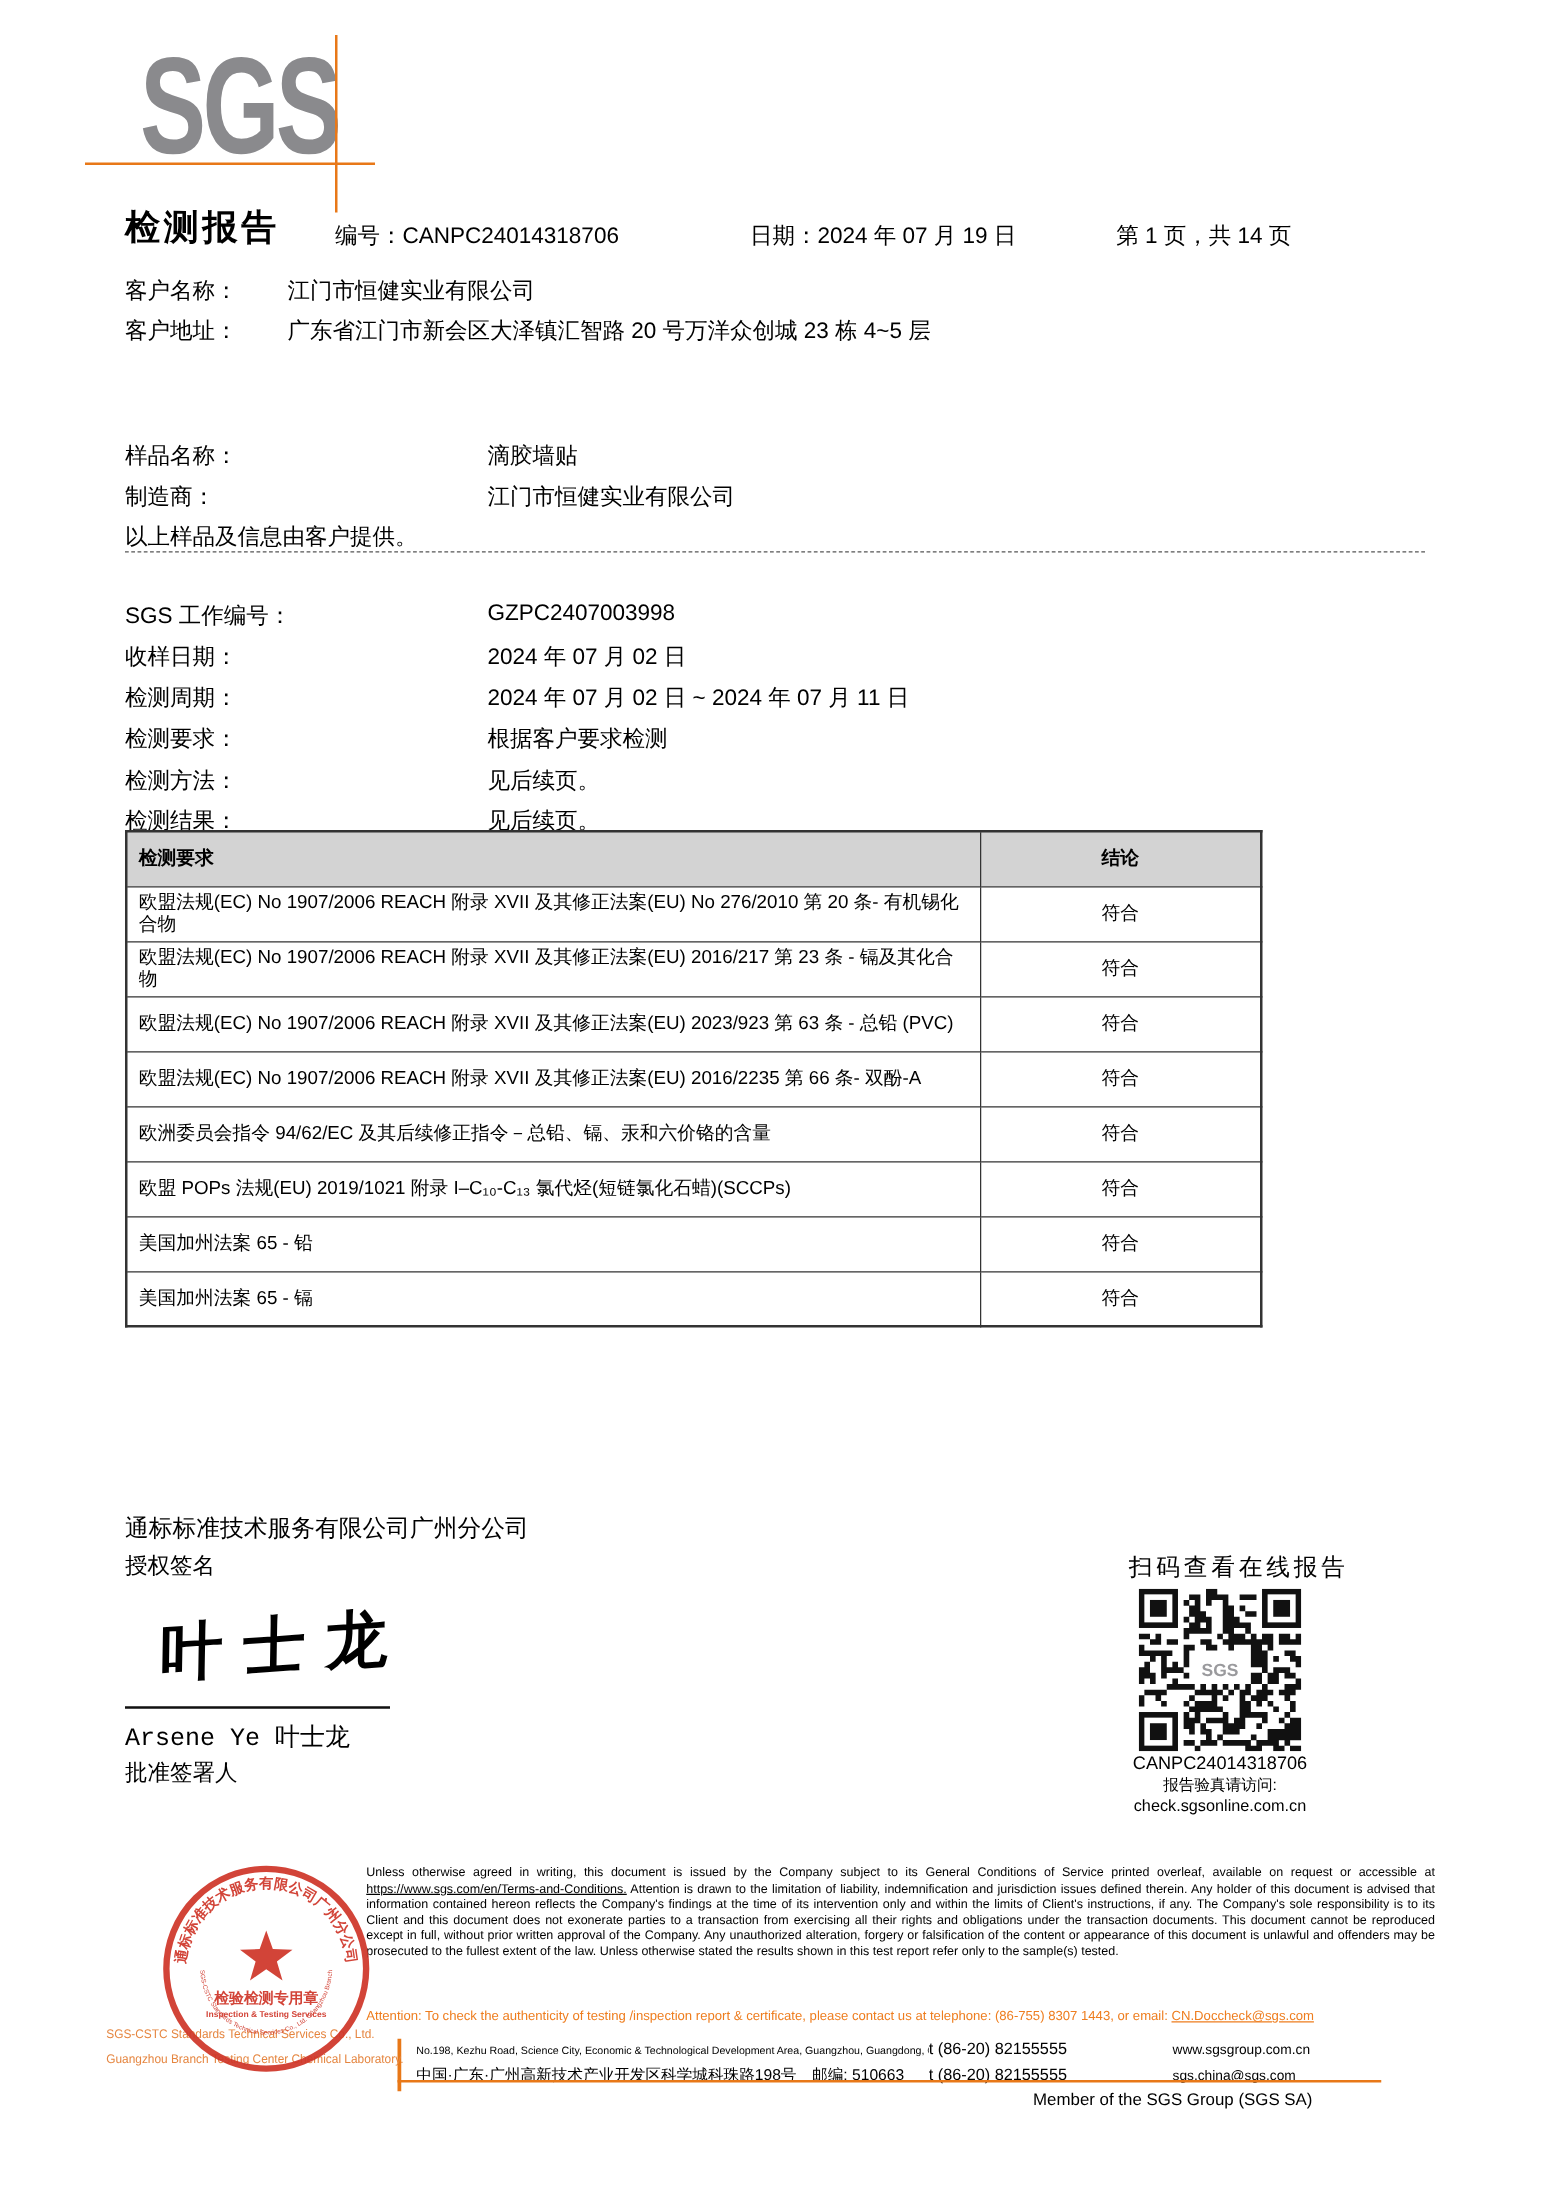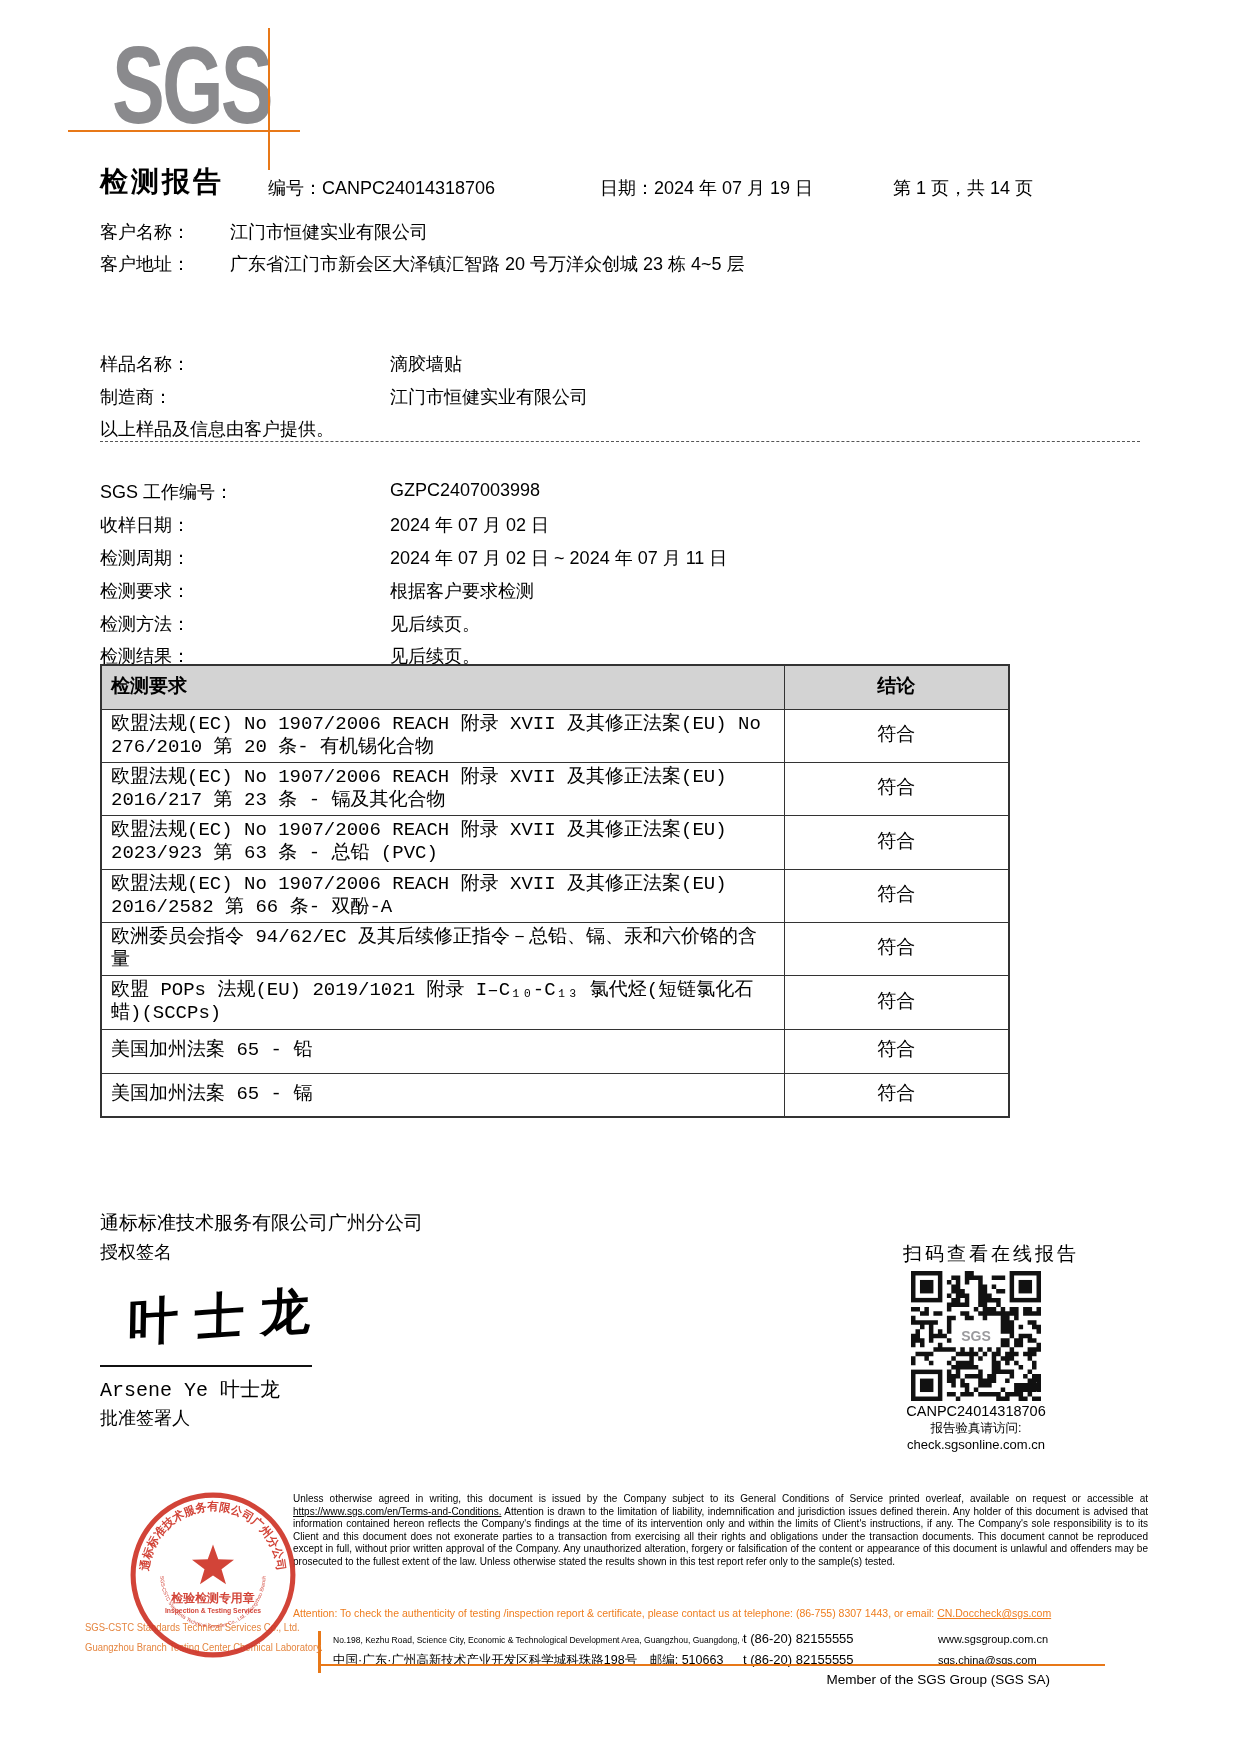--- a/index.html
+++ b/index.html
@@ -33,21 +33,21 @@
   .row { position:absolute; left:100px; font-size:18px; white-space:nowrap; }
   .row .lbl { display:inline-block; }
   .row .val { position:absolute; white-space:nowrap; }
   .val-cust { left:130px; }
   .val-wide { left:290px; }
 
   .dashed-sep { position:absolute; left:100px; top:441px; width:1040px; height:0; border-top:1.5px dashed #555; }
 
   
   .results { position:absolute; left:100px; top:664px; width:908px; border-collapse:collapse; table-layout:fixed; }
-  .results th, .results td { border:1px solid #333; font-size:19px; line-height:1.22; padding:3px 9px; vertical-align:middle;font-family:Liberation Mono, monospace; }
+  .results th, .results td { border:1px solid #333; font-size:15px; line-height:1.22; padding:3px 9px; vertical-align:middle; }
   .results { border:2px solid #333; }
   .results th { background:#d3d3d3; font-weight:bold; height:32px; }
   .results th.c1 { text-align:left; }
   .results th.c2 { text-align:center; }
   .results td.c2 { text-align:center; }
   .results col.c1 { width:683px; }
   .results col.c2 { width:225px; }
   .results tr { height:44px; }
 
   
@@ -173,21 +173,21 @@
         </tr>
       <tr>
           <td>欧盟法规(EC) No 1907/2006 REACH 附录 XVII 及其修正法案(EU) 2016/217 第 23 条 - 镉及其化合物</td>
           <td class="c2">符合</td>
         </tr>
       <tr>
           <td>欧盟法规(EC) No 1907/2006 REACH 附录 XVII 及其修正法案(EU) 2023/923 第 63 条 - 总铅 (PVC)</td>
           <td class="c2">符合</td>
         </tr>
       <tr>
-          <td>欧盟法规(EC) No 1907/2006 REACH 附录 XVII 及其修正法案(EU) 2016/2582 第 66 条- 双酚-A</td>
+          <td>欧盟法规(EC) No 1907/2006 REACH 附录 XVII 及其修正法案(EU) 2016/2235 第 66 条- 双酚-A</td>
           <td class="c2">符合</td>
         </tr>
       <tr>
           <td>欧洲委员会指令 94/62/EC 及其后续修正指令－总铅、镉、汞和六价铬的含量</td>
           <td class="c2">符合</td>
         </tr>
       <tr>
           <td>欧盟 POPs 法规(EU) 2019/1021 附录 I–C₁₀-C₁₃ 氯代烃(短链氯化石蜡)(SCCPs)</td>
           <td class="c2">符合</td>
         </tr>

